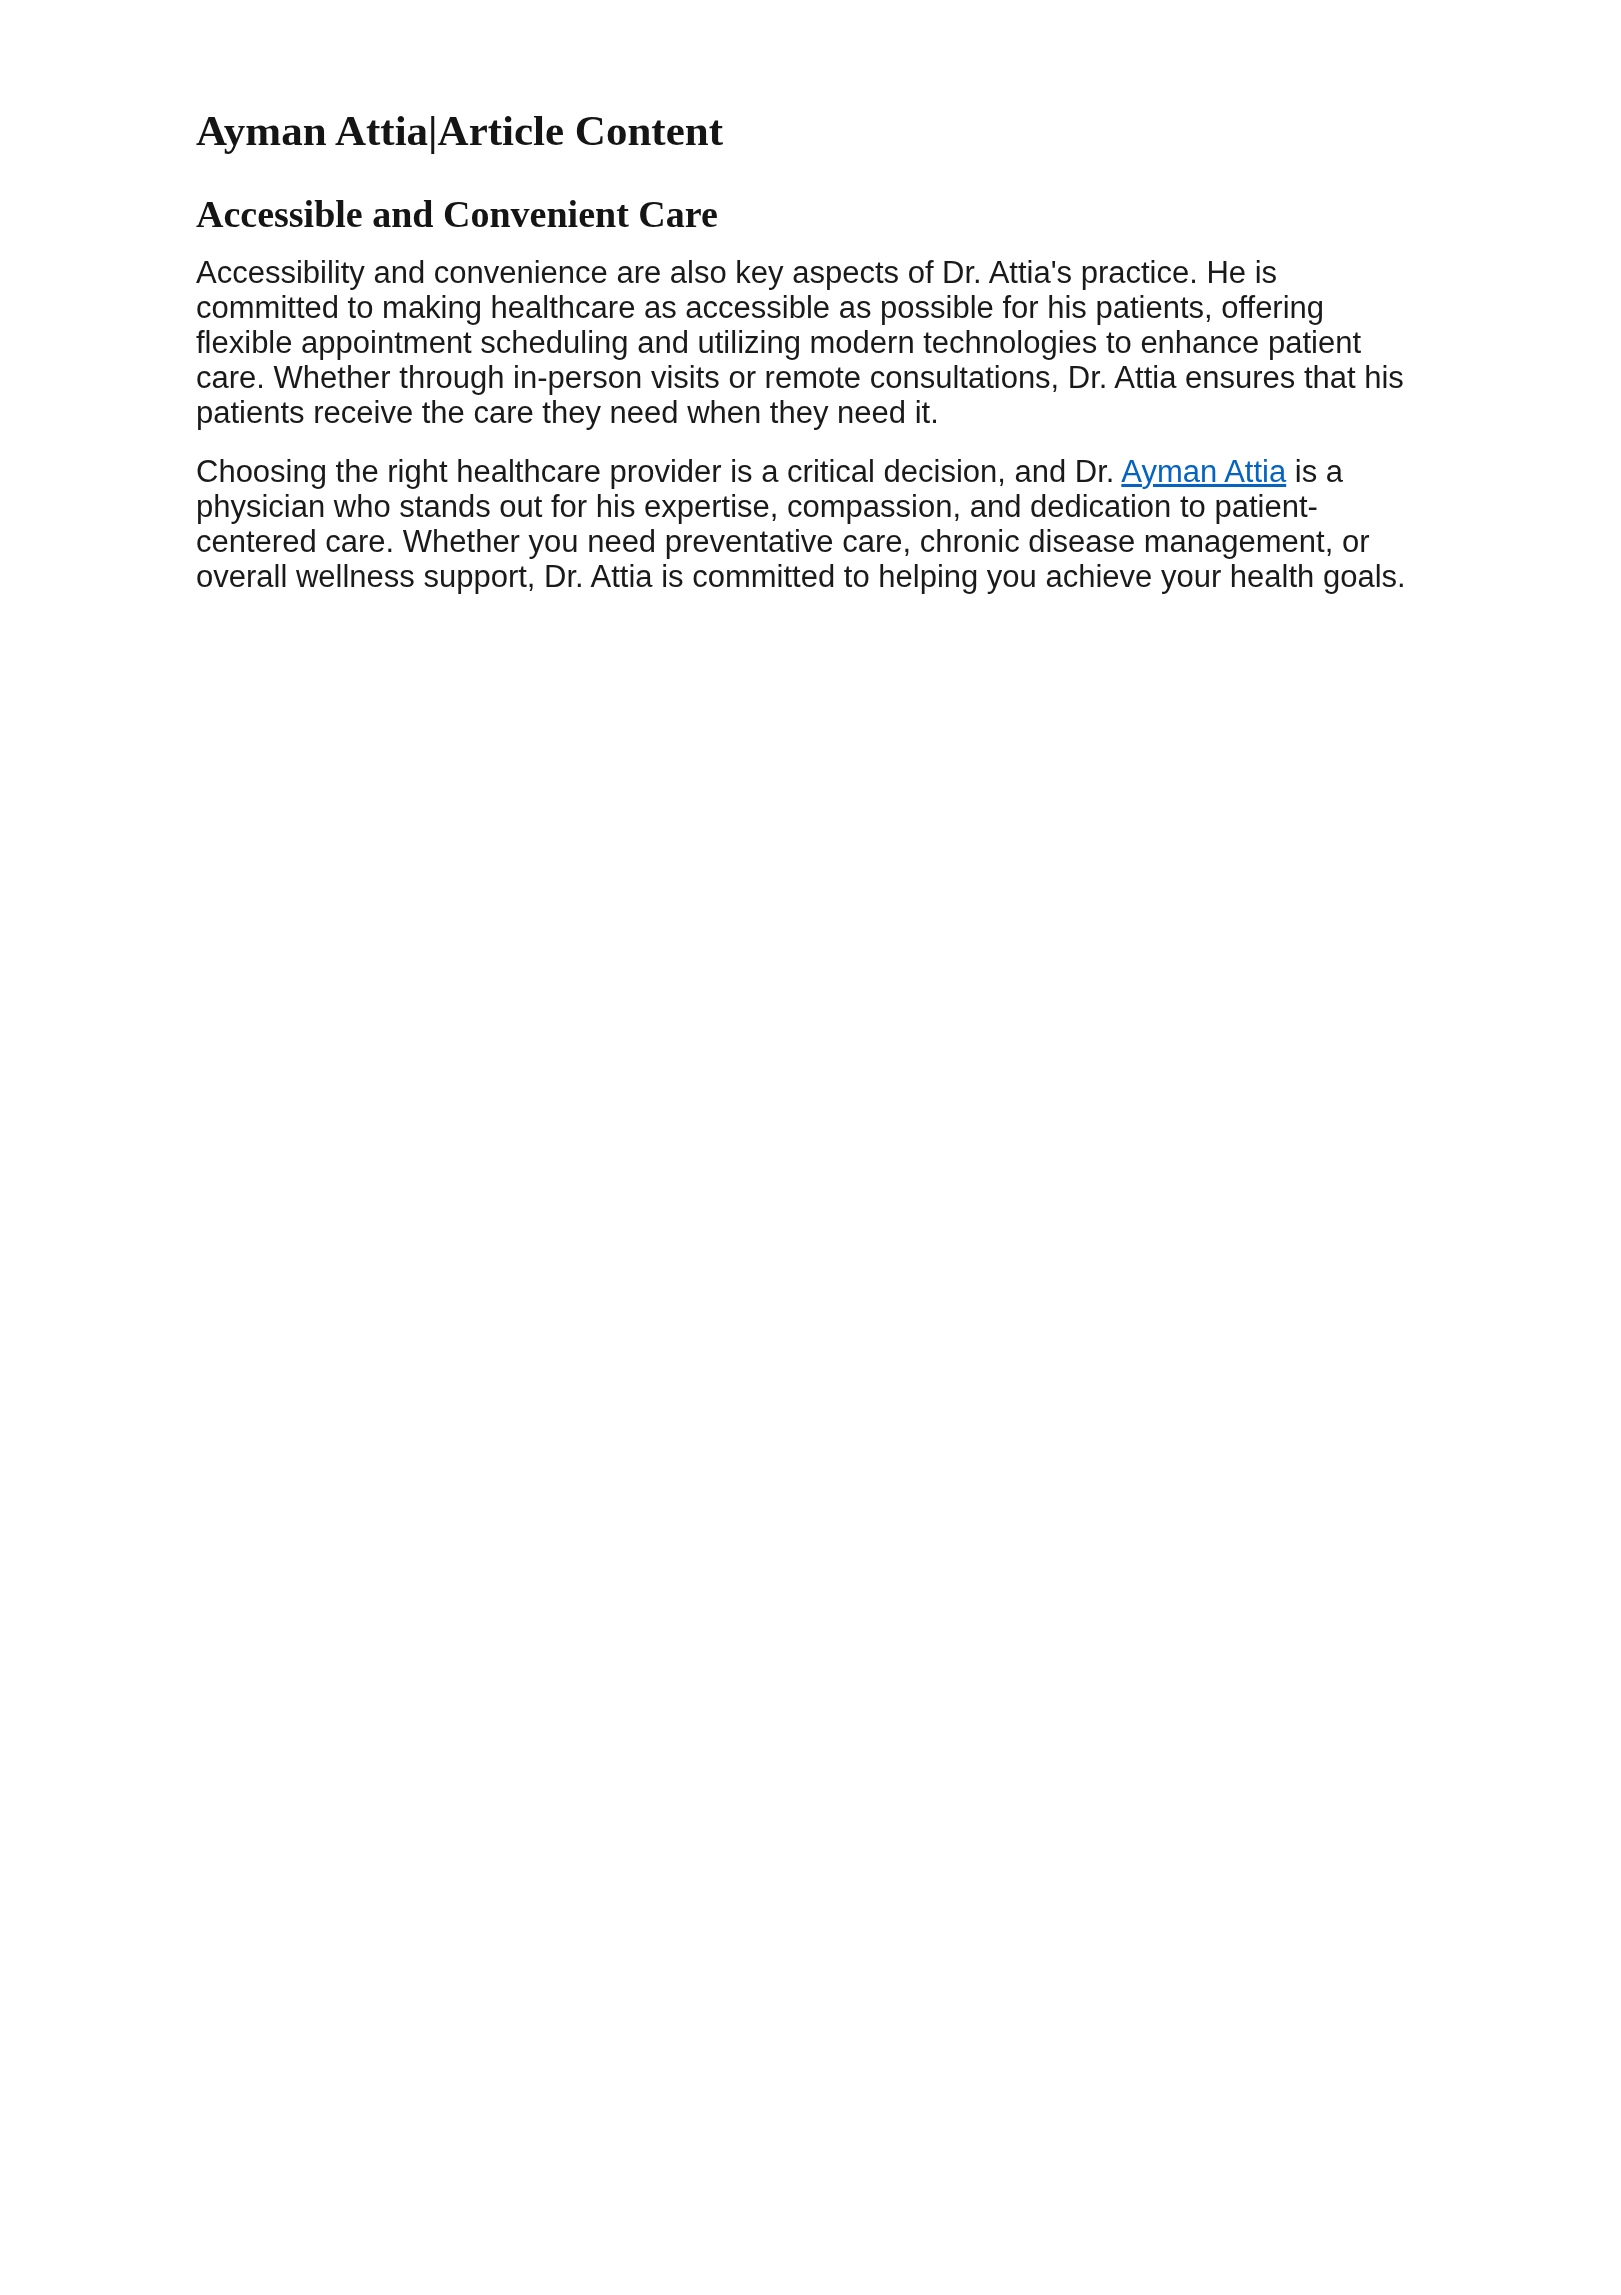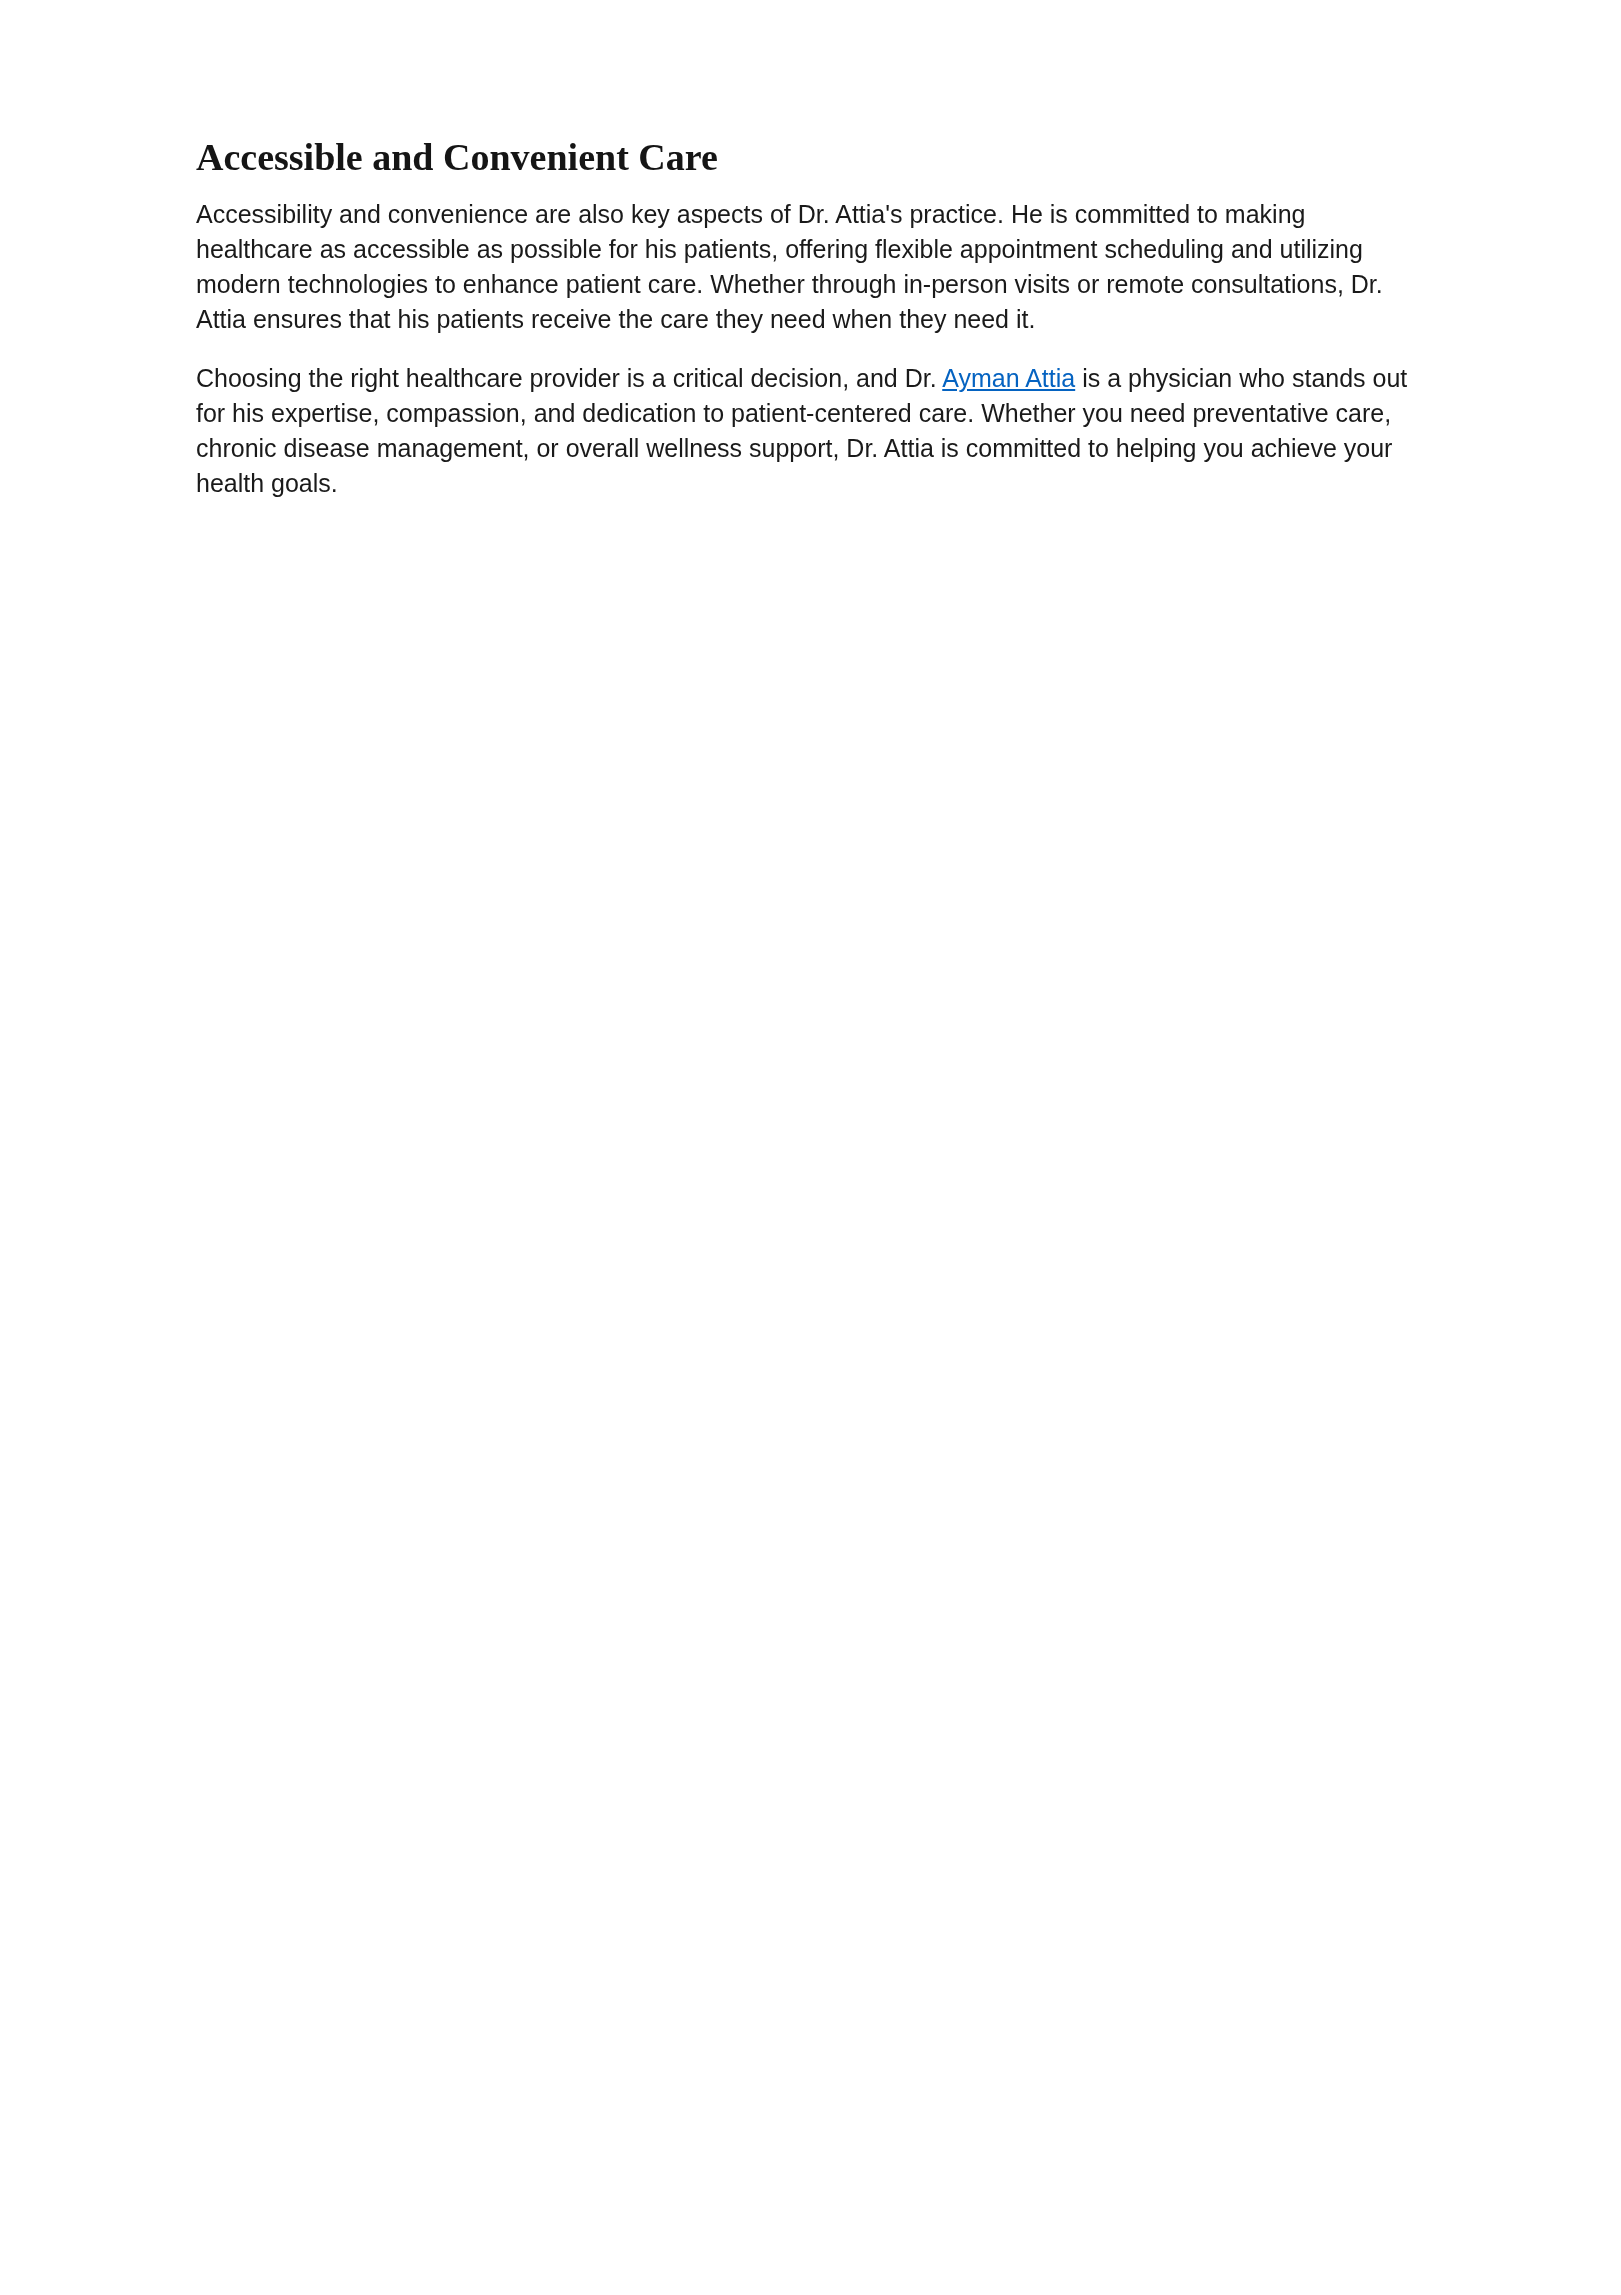--- a/index.html
+++ b/index.html
@@ -27,37 +27,38 @@
   }
   .doc-heading {
     font-family: "Liberation Serif", serif;
     font-weight: bold;
     font-size: 38px;
     line-height: 1.2;
     color: #151515;
     margin: 29px 0 16.5px 0;
   }
   .doc-paragraph {
-    font-size: 25px;
+    font-size: 31px;
     line-height: 35px;
     margin: 16px 0 24px 0;
     max-width: 1229px;
     color: #1a1a1a;
   }
   .doc-link {
     color: #0563C1;
     text-decoration: underline;
     cursor: pointer;
   }
 </style>
 </head>
 <body>
 
 <div class="page">
 
+  <h1 class="doc-title">Ayman Attia|Article Content</h1>
 
   <h2 class="doc-heading">Accessible and Convenient Care</h2>
 
   <p class="doc-paragraph">Accessibility and convenience are also key aspects of Dr. Attia's practice. He is committed to making healthcare as accessible as possible for his patients, offering flexible appointment scheduling and utilizing modern technologies to enhance patient care. Whether through in-person visits or remote consultations, Dr. Attia ensures that his patients receive the care they need when they need it.</p>
 
 
   <p class="doc-paragraph"><span>Choosing the right healthcare provider is a critical decision, and Dr. </span><a class="doc-link" href="#">Ayman Attia</a><span> is a physician who stands out for his expertise, compassion, and dedication to patient-centered care. Whether you need preventative care, chronic disease management, or overall wellness support, Dr. Attia is committed to helping you achieve your health goals.</span></p>
 
 
 </div>

